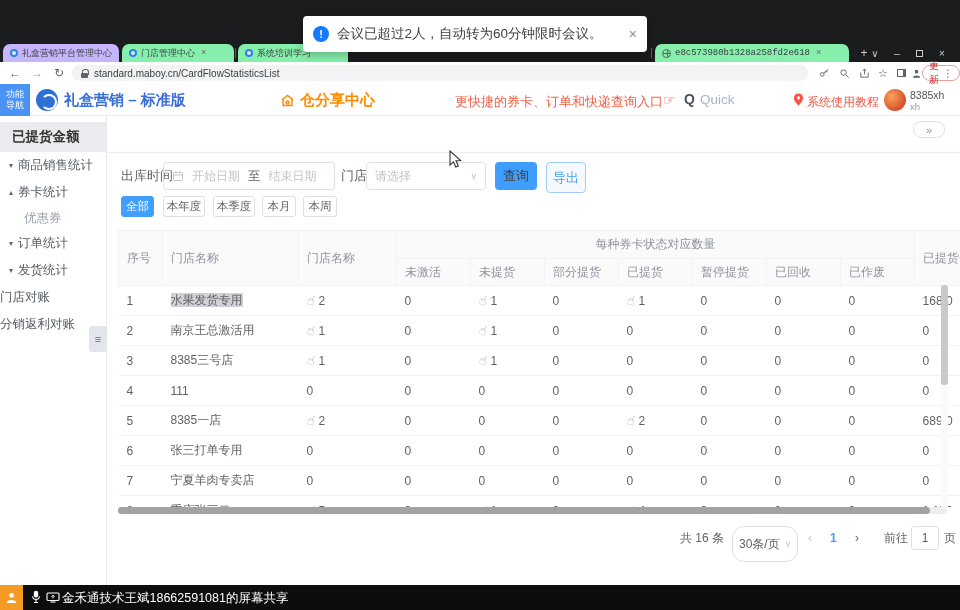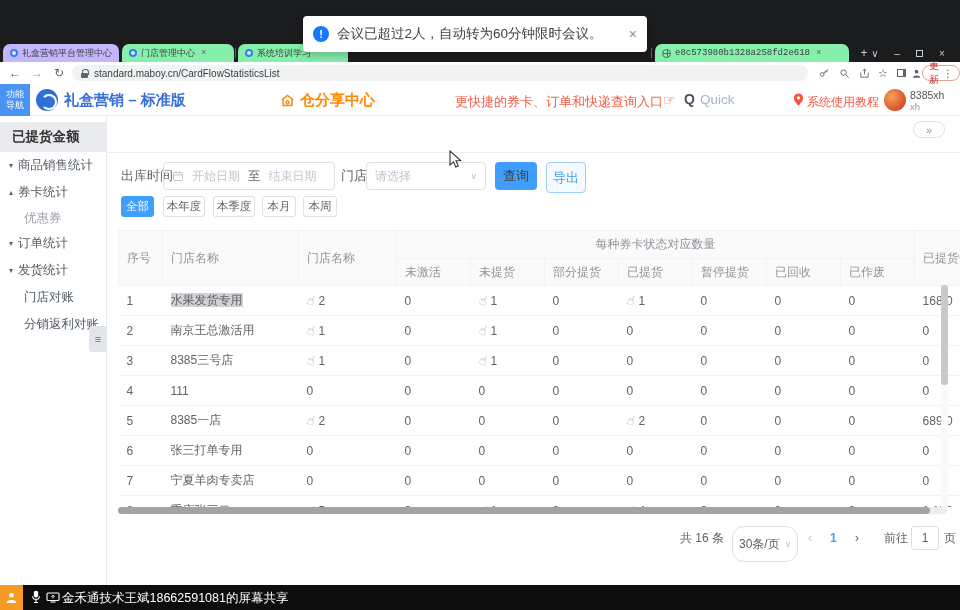--- a/index.html
+++ b/index.html
@@ -63,21 +63,21 @@
   .user-name { position:absolute; left:910px; top:5px; font-size:10.5px; color:#555; }
   .user-sub  { position:absolute; left:910px; top:17px; font-size:9.5px; color:#999; }
 
   
   .sidebar { position:absolute; left:0; top:116px; width:107px; height:469px; background:#fff; border-right:1px solid #e8eaed; }
   .sb-title { margin-top:6px; height:30px; background:#e9ebee; display:flex; align-items:center; padding-left:12px;
               font-size:13.5px; font-weight:bold; color:#333; }
   .sb-item { display:flex; align-items:center; font-size:12.5px; color:#545c64; }
   .sb-item.g { height:27px; padding-left:9px; gap:5px; }
   .sb-item.c { height:24px; padding-left:24px; }
-  .sb-item.c2 { height:27px; padding-left:24px; }
+  .sb-item.c2 { height:27px; }
   .sb-item .arr { font-size:8px; color:#666; }
   .sb-item.active-item { color:#409eff; }
   .sb-item.dim { color:#9aa1a9; }
   .drawer-handle { position:absolute; left:89px; top:210px; width:18px; height:26px; background:#e2e5e9; border-radius:3px;
                    display:flex; align-items:center; justify-content:center; color:#5f6b7a; font-size:11px; }
 
   
   .content { position:absolute; left:107px; top:116px; width:853px; height:469px; background:#fff; }
   .ctab-line { position:absolute; left:0; top:36px; width:853px; border-bottom:1px solid #ebeef5; }
   .ctabs { position:absolute; left:21px; top:8px; height:28px; display:inline-flex; border:1px solid #e4e7ed; background:#fff; }

